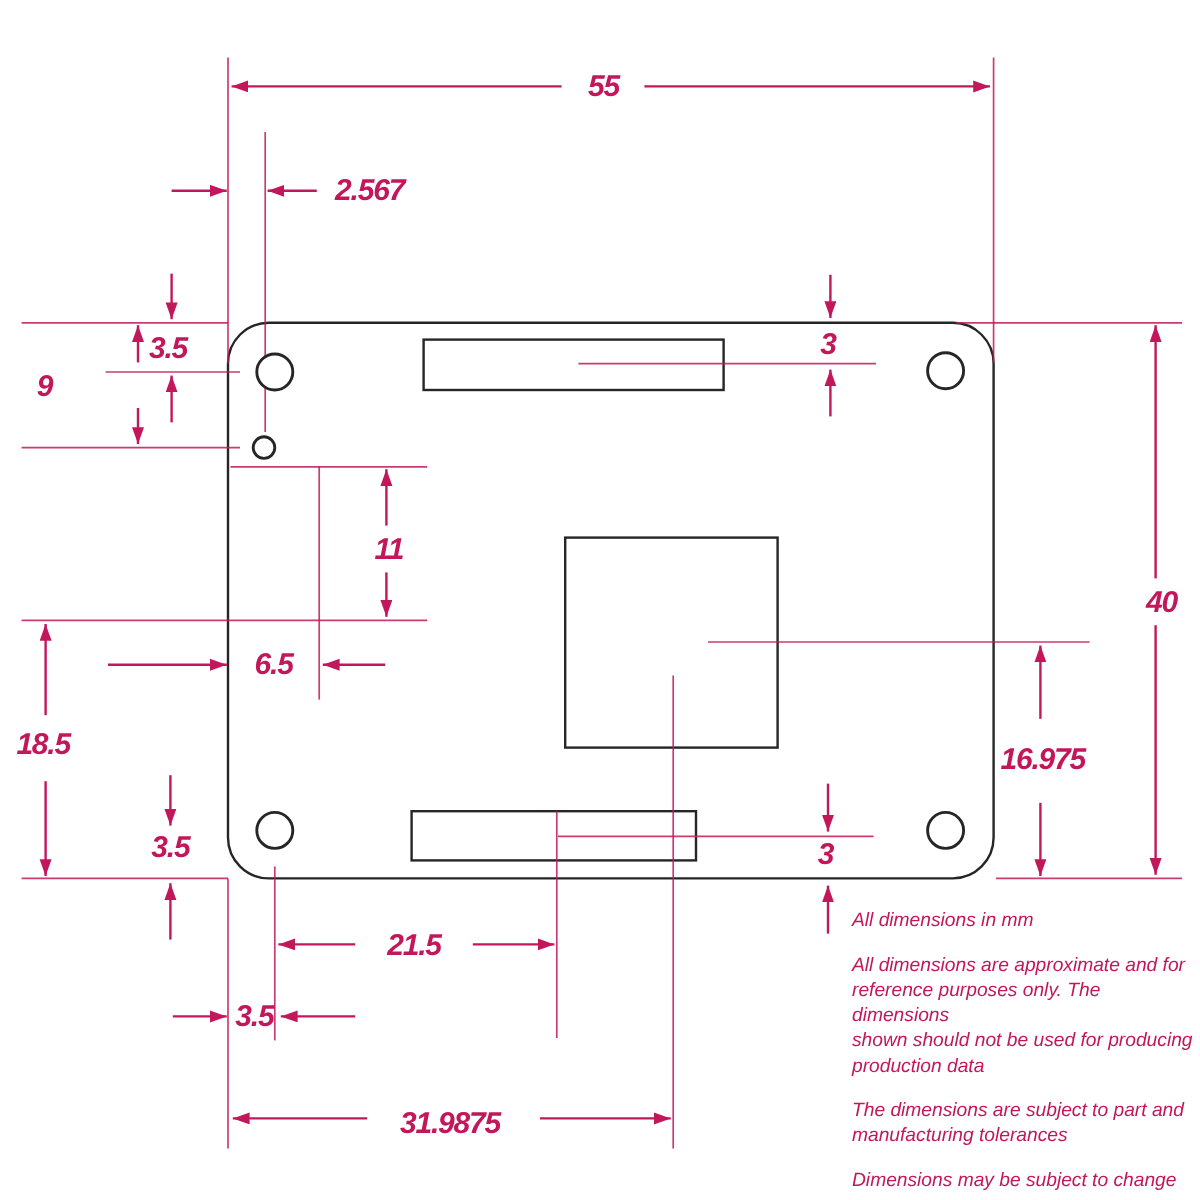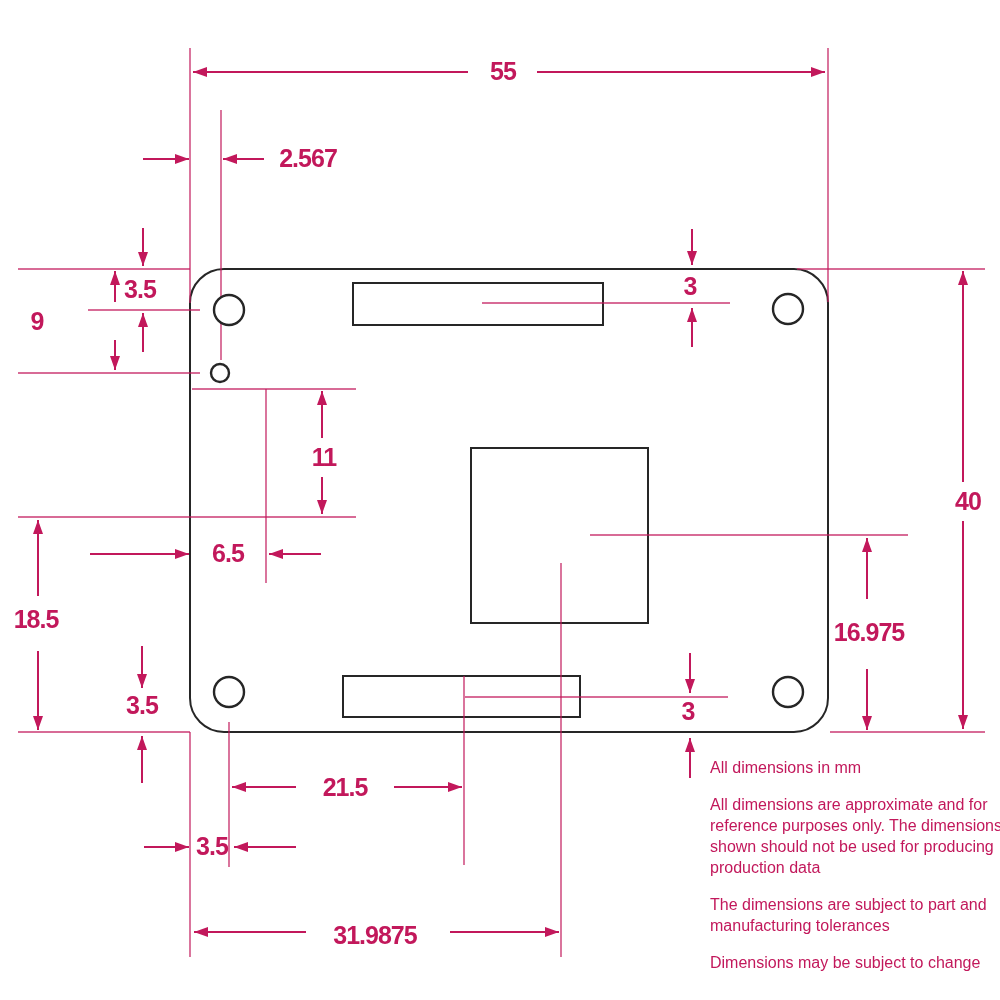--- a/index.html
+++ b/index.html
@@ -1,17 +1,17 @@
 <!DOCTYPE html>
 <html><head>
 <meta charset="utf-8">
 <style>
   html,body{margin:0;padding:0;background:#ffffff;}
   .stage{position:relative;width:1000px;height:1000px;background:#ffffff;overflow:hidden;
-         font-family:"Liberation Sans", sans-serif;}
+         font-family:"Liberation Sans", sans-serif;font-style:italic;}
   svg text.dimtext{
     font-family:"Liberation Sans", sans-serif;
     font-weight:bold;
     font-size:25px;
     letter-spacing:-1px;
     fill:#C2185B;
     text-anchor:middle;
   }
   .ext{stroke:#C2185B;stroke-width:1.4;opacity:.85;}
   .dim{stroke:#C2185B;stroke-width:2;}

